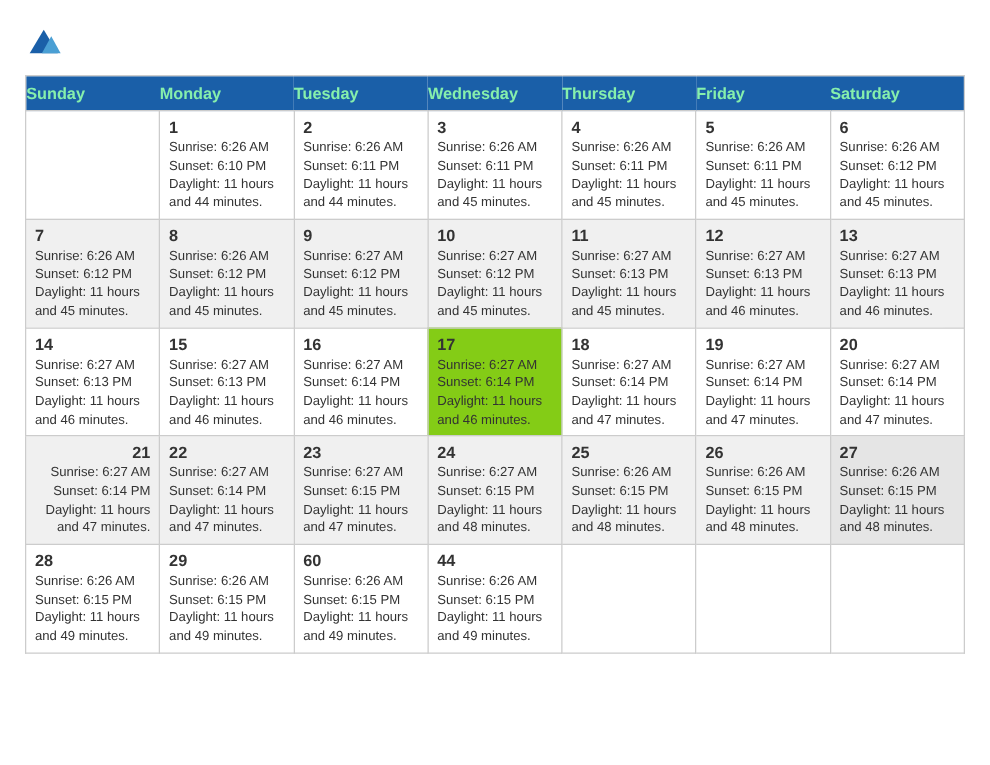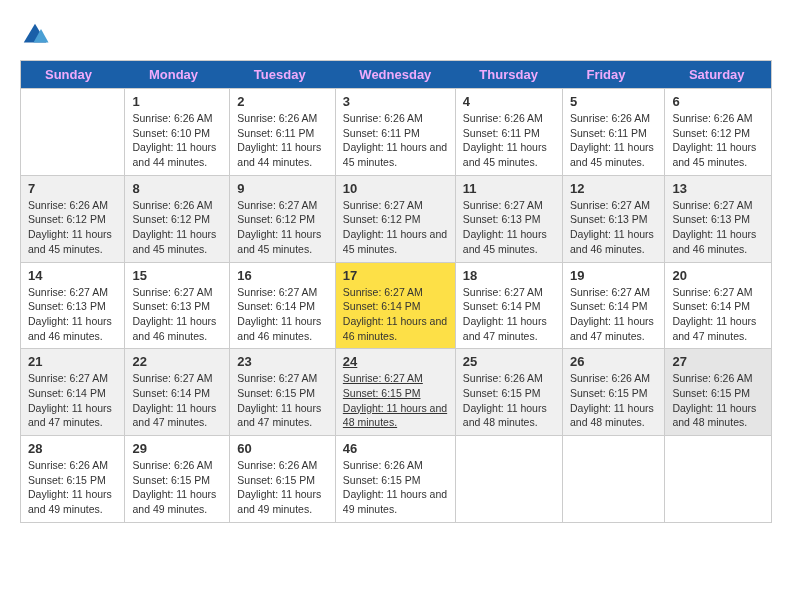--- a/index.html
+++ b/index.html
@@ -46,23 +46,23 @@
       color: #333;
       margin-top: 4px;
     }
     table {
       width: 100%;
       border-collapse: collapse;
       border: 1px solid #ccc;
     }
     th {
       background-color: #1a5fa8;
-      color: #f0abfc;
+      color: #86efac;
       text-align: left;
-      padding: 6px 24px;
+      padding: 6px 0;
       font-size: 13px;
       font-weight: bold;
     }
     td {
       border: 1px solid #ccc;
       vertical-align: top;
       padding: 5px 7px;
       font-size: 11px;
       color: #333;
       width: calc(100% / 7);
@@ -185,51 +185,51 @@
           <div class="cell-content">Sunrise: 6:27 AM<br>Sunset: 6:13 PM<br>Daylight: 11 hours and 46 minutes.</div>
         </td>
         <td style="background-color: rgb(255, 255, 255);">
           <span class="day-num">15</span>
           <div class="cell-content">Sunrise: 6:27 AM<br>Sunset: 6:13 PM<br>Daylight: 11 hours and 46 minutes.</div>
         </td>
         <td style="background-color: rgb(255, 255, 255); margin-left: 47px;">
           <span class="day-num">16</span>
           <div class="cell-content">Sunrise: 6:27 AM<br>Sunset: 6:14 PM<br>Daylight: 11 hours and 46 minutes.</div>
         </td>
-        <td style="background-color: #fde047;">
+        <td style="background-color: #84cc16;">
           <span class="day-num">17</span>
           <div class="cell-content">Sunrise: 6:27 AM<br>Sunset: 6:14 PM<br>Daylight: 11 hours and 46 minutes.</div>
         </td>
         <td style="background-color: rgb(255, 255, 255);">
           <span class="day-num">18</span>
           <div class="cell-content">Sunrise: 6:27 AM<br>Sunset: 6:14 PM<br>Daylight: 11 hours and 47 minutes.</div>
         </td>
         <td style="background-color: rgb(255, 255, 255);">
           <span class="day-num">19</span>
           <div class="cell-content">Sunrise: 6:27 AM<br>Sunset: 6:14 PM<br>Daylight: 11 hours and 47 minutes.</div>
         </td>
         <td style="background-color: rgb(255, 255, 255); border-radius: 19px;">
           <span class="day-num">20</span>
           <div class="cell-content">Sunrise: 6:27 AM<br>Sunset: 6:14 PM<br>Daylight: 11 hours and 47 minutes.</div>
         </td>
       </tr>
       <tr>
-        <td style="background-color: rgb(240, 240, 240);">
+        <td style="background-color: rgb(240, 240, 240); text-align: right;">
           <span class="day-num">21</span>
           <div class="cell-content">Sunrise: 6:27 AM<br>Sunset: 6:14 PM<br>Daylight: 11 hours and 47 minutes.</div>
         </td>
         <td style="background-color: rgb(240, 240, 240);">
           <span class="day-num">22</span>
           <div class="cell-content">Sunrise: 6:27 AM<br>Sunset: 6:14 PM<br>Daylight: 11 hours and 47 minutes.</div>
         </td>
         <td style="background-color: rgb(240, 240, 240);">
           <span class="day-num">23</span>
           <div class="cell-content">Sunrise: 6:27 AM<br>Sunset: 6:15 PM<br>Daylight: 11 hours and 47 minutes.</div>
         </td>
-        <td style="background-color: rgb(240, 240, 240); text-decoration: underline;">
+        <td style="background-color: rgb(240, 240, 240);">
           <span class="day-num">24</span>
           <div class="cell-content">Sunrise: 6:27 AM<br>Sunset: 6:15 PM<br>Daylight: 11 hours and 48 minutes.</div>
         </td>
         <td style="background-color: rgb(240, 240, 240);">
           <span class="day-num">25</span>
           <div class="cell-content">Sunrise: 6:26 AM<br>Sunset: 6:15 PM<br>Daylight: 11 hours and 48 minutes.</div>
         </td>
         <td style="background-color: rgb(240, 240, 240);">
           <span class="day-num">26</span>
           <div class="cell-content">Sunrise: 6:26 AM<br>Sunset: 6:15 PM<br>Daylight: 11 hours and 48 minutes.</div>
@@ -246,21 +246,21 @@
         </td>
         <td style="background-color: rgb(255, 255, 255);">
           <span class="day-num">29</span>
           <div class="cell-content">Sunrise: 6:26 AM<br>Sunset: 6:15 PM<br>Daylight: 11 hours and 49 minutes.</div>
         </td>
         <td style="background-color: rgb(255, 255, 255);">
           <span class="day-num">60</span>
           <div class="cell-content">Sunrise: 6:26 AM<br>Sunset: 6:15 PM<br>Daylight: 11 hours and 49 minutes.</div>
         </td>
         <td style="background-color: rgb(255, 255, 255);">
-          <span class="day-num">46</span>
+          <span class="day-num">44</span>
           <div class="cell-content">Sunrise: 6:26 AM<br>Sunset: 6:15 PM<br>Daylight: 11 hours and 49 minutes.</div>
         </td>
         <td class="empty-cell"></td>
         <td class="empty-cell"></td>
         <td class="empty-cell"></td>
       </tr>
     </tbody>
 </table>
 
 </body></html>

